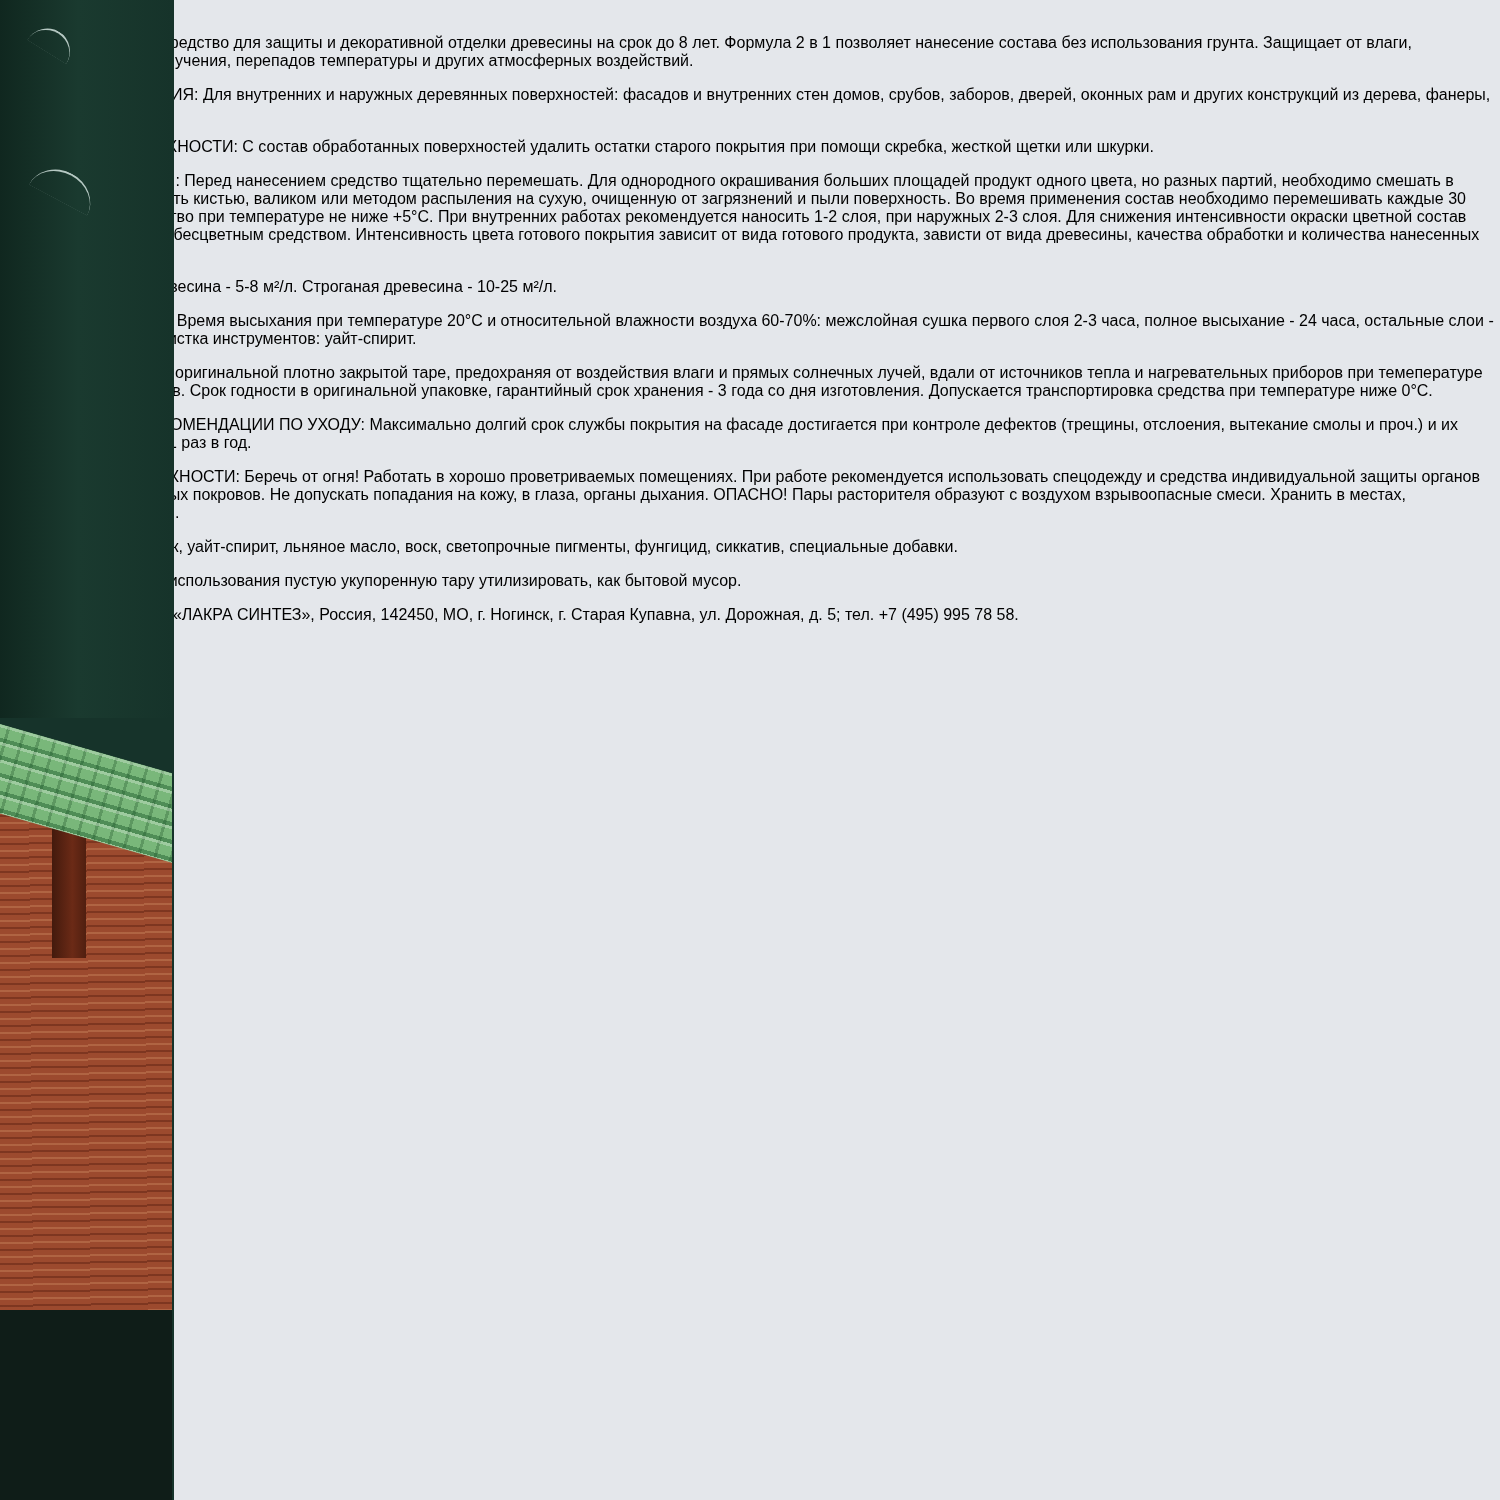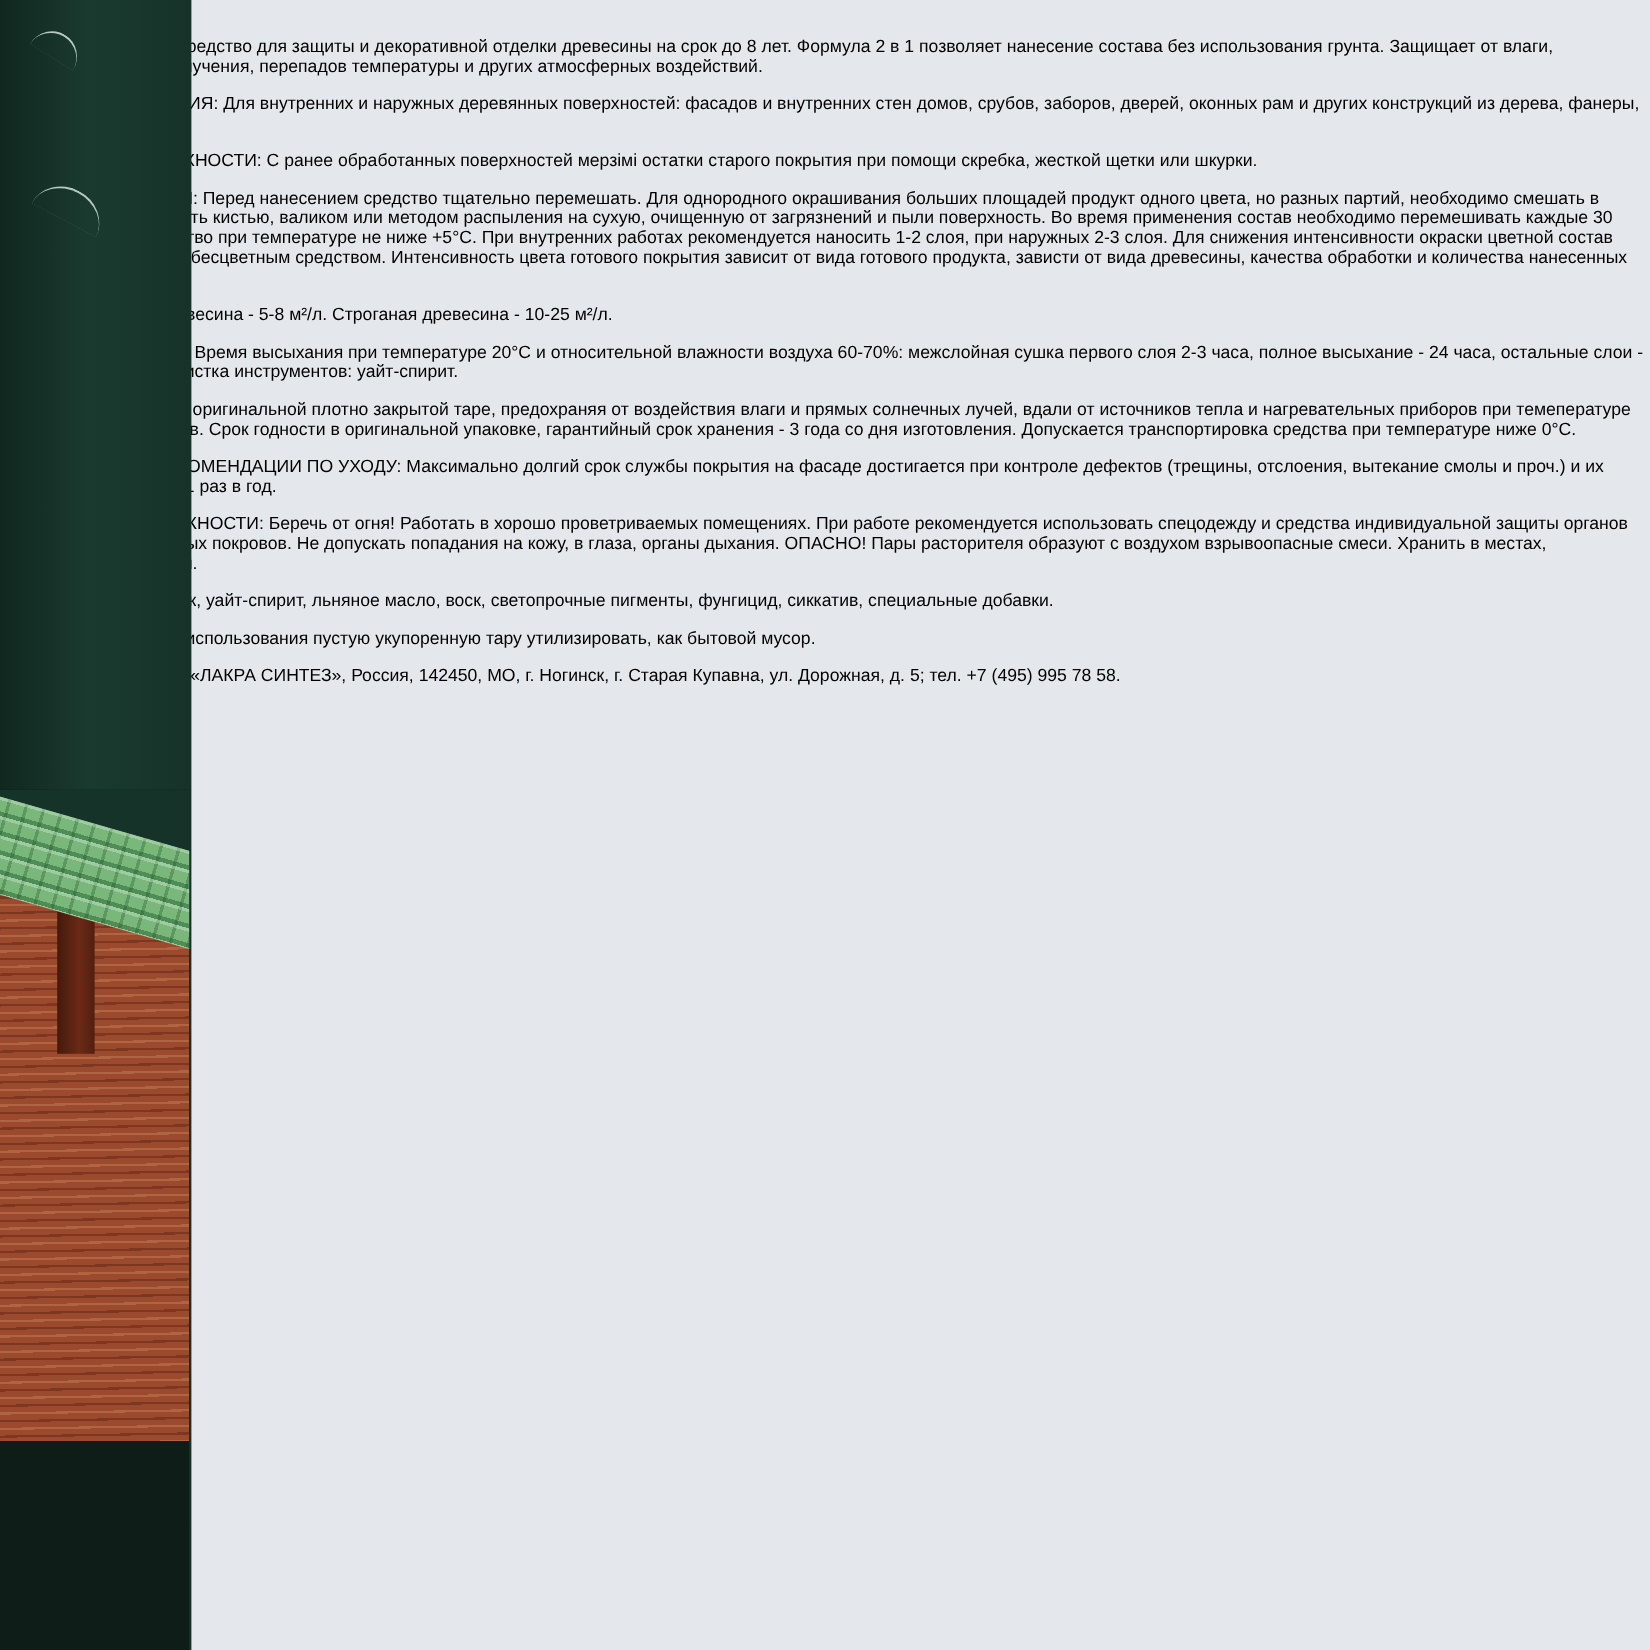--- a/index.html
+++ b/index.html
@@ -107,21 +107,21 @@
   </div>
 
   <div class="edge"></div>
   <div class="label"></div>
 
   <div class="rus-col">
     <div class="badge rus">RUS</div>
     <div id="rus-paragraphs">
         <p class="rp"><span class="t-r">Высокоэффективное средство для защиты и декоративной отделки древесины на срок до 8 лет. Формула 2 в 1 позволяет нанесение состава без использования грунта. Защищает от влаги, ультрафиолетового излучения, перепадов температуры и других атмосферных воздействий.</span></p>
         <p class="rp"><span class="t-b">ОБЛАСТЬ ПРИМЕНЕНИЯ: </span><span class="t-r">Для внутренних и наружных деревянных поверхностей: фасадов и внутренних стен домов, срубов, заборов, дверей, оконных рам и других конструкций из дерева, фанеры, ДСП, ДВП.</span></p>
-        <p class="rp"><span class="t-b">ПОДГОТОВКА ПОВЕРХНОСТИ: </span><span class="t-r">С ранее обработанных поверхностей мерзімі остатки старого покрытия при помощи скребка, жесткой щетки или шкурки.</span></p>
+        <p class="rp"><span class="t-b">ПОДГОТОВКА ПОВЕРХНОСТИ: </span><span class="t-r">С состав обработанных поверхностей удалить остатки старого покрытия при помощи скребка, жесткой щетки или шкурки.</span></p>
         <p class="rp"><span class="t-b">СПОСОБ НАНЕСЕНИЯ: </span><span class="t-r">Перед нанесением средство тщательно перемешать. Для однородного окрашивания больших площадей продукт одного цвета, но разных партий, необходимо смешать в одной емкости. Наносить кистью, валиком или методом распыления на сухую, очищенную от загрязнений и пыли поверхность. Во время применения состав необходимо перемешивать каждые 30 минут. Наносить средство при температуре не ниже +5°С. При внутренних работах рекомендуется наносить 1-2 слоя, при наружных 2-3 слоя. Для снижения интенсивности окраски цветной состав может быть разбавлен бесцветным средством. Интенсивность цвета готового покрытия зависит от вида готового продукта, зависти от вида древесины, качества обработки и количества нанесенных слоев.</span></p>
         <p class="rp"><span class="t-b">РАСХОД: </span><span class="t-r">Пиленая древесина - 5-8 м²/л. Строганая древесина - 10-25 м²/л.</span></p>
         <p class="rp"><span class="t-b">ВРЕМЯ ВЫСЫХАНИЯ: </span><span class="t-r">Время высыхания при температуре 20°С и относительной влажности воздуха 60-70%: межслойная сушка первого слоя 2-3 часа, полное высыхание - 24 часа, остальные слои - не менее 12 часов. Очистка инструментов: уайт-спирит.</span></p>
         <p class="rp"><span class="t-b">ХРАНЕНИЕ: </span><span class="t-r">Хранить в оригинальной плотно закрытой таре, предохраняя от воздействия влаги и прямых солнечных лучей, вдали от источников тепла и нагревательных приборов при темепературе от 5°С до 35°С градусов. Срок годности в оригинальной упаковке, гарантийный срок хранения - 3 года со дня изготовления. Допускается транспортировка средства при температуре ниже 0°С.</span></p>
         <p class="rp"><span class="t-b">СРОК СЛУЖБЫ И РЕКОМЕНДАЦИИ ПО УХОДУ: </span><span class="t-r">Максимально долгий срок службы покрытия на фасаде достигается при контроле дефектов (трещины, отслоения, вытекание смолы и проч.) и их ремонте не реже, чем 1 раз в год.</span></p>
         <p class="rp"><span class="t-b">МЕРЫ ПРЕДОСТОРОЖНОСТИ: </span><span class="t-rd">Беречь от огня! </span><span class="t-r">Работать в хорошо проветриваемых помещениях. При работе рекомендуется использовать спецодежду и средства индивидуальной защиты органов дыхания, зрения, кожных покровов. Не допускать попадания на кожу, в глаза, органы дыхания. </span><span class="t-rd">ОПАСНО! </span><span class="t-r">Пары расторителя образуют с воздухом взрывоопасные смеси. Хранить в местах, недоступных для детей.</span></p>
         <p class="rp"><span class="t-b">СОСТАВ: </span><span class="t-r">Алкидный лак, уайт-спирит, льняное масло, воск, светопрочные пигменты, фунгицид, сиккатив, специальные добавки.</span></p>
         <p class="rp"><span class="t-b">УТИЛИЗАЦИЯ: </span><span class="t-r">После использования пустую укупоренную тару утилизировать, как бытовой мусор.</span></p>
         <p class="rp"><span class="t-b">ПРОИЗВЕДЕНО: </span><span class="t-r">ООО «ЛАКРА СИНТЕЗ», Россия, 142450, МО, г. Ногинск, г. Старая Купавна, ул. Дорожная, д. 5; тел. +7 (495) 995 78 58.</span></p>
       </div>

